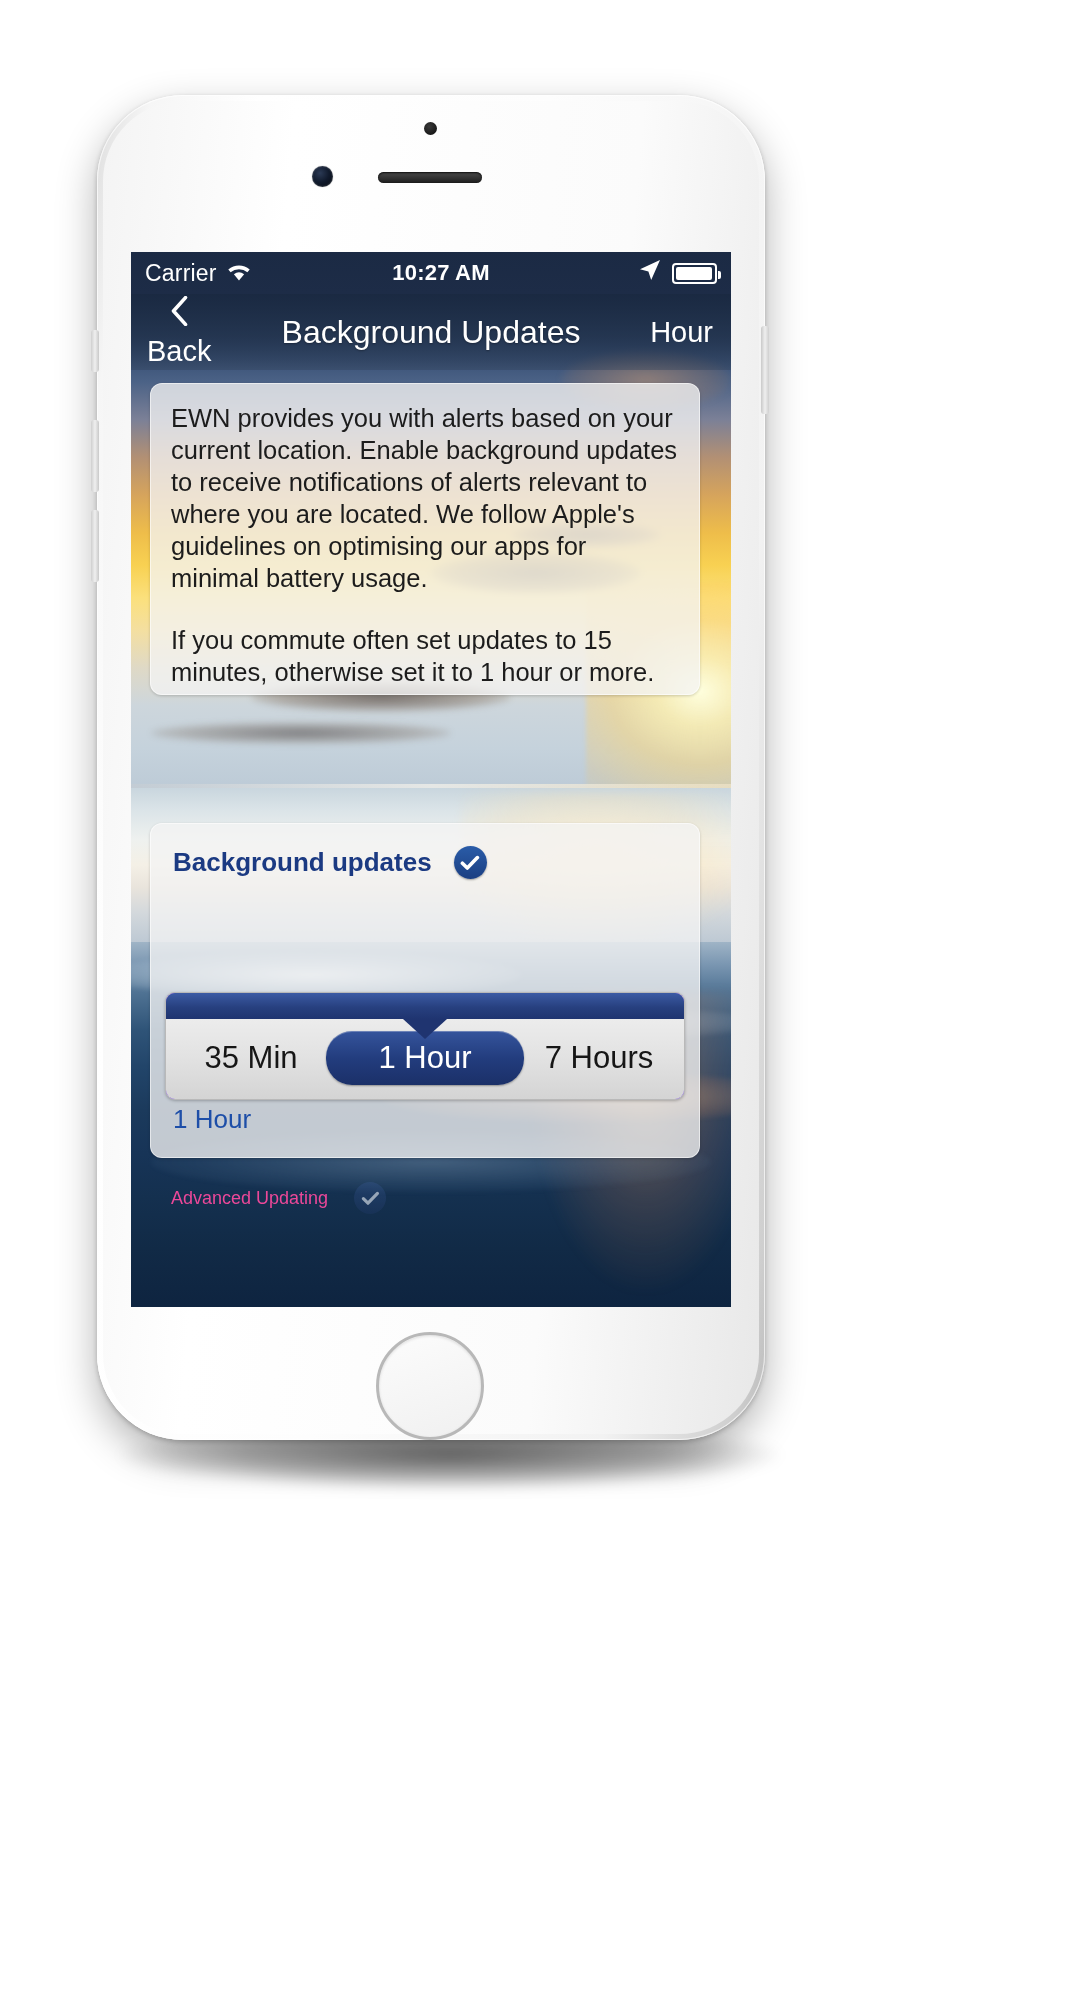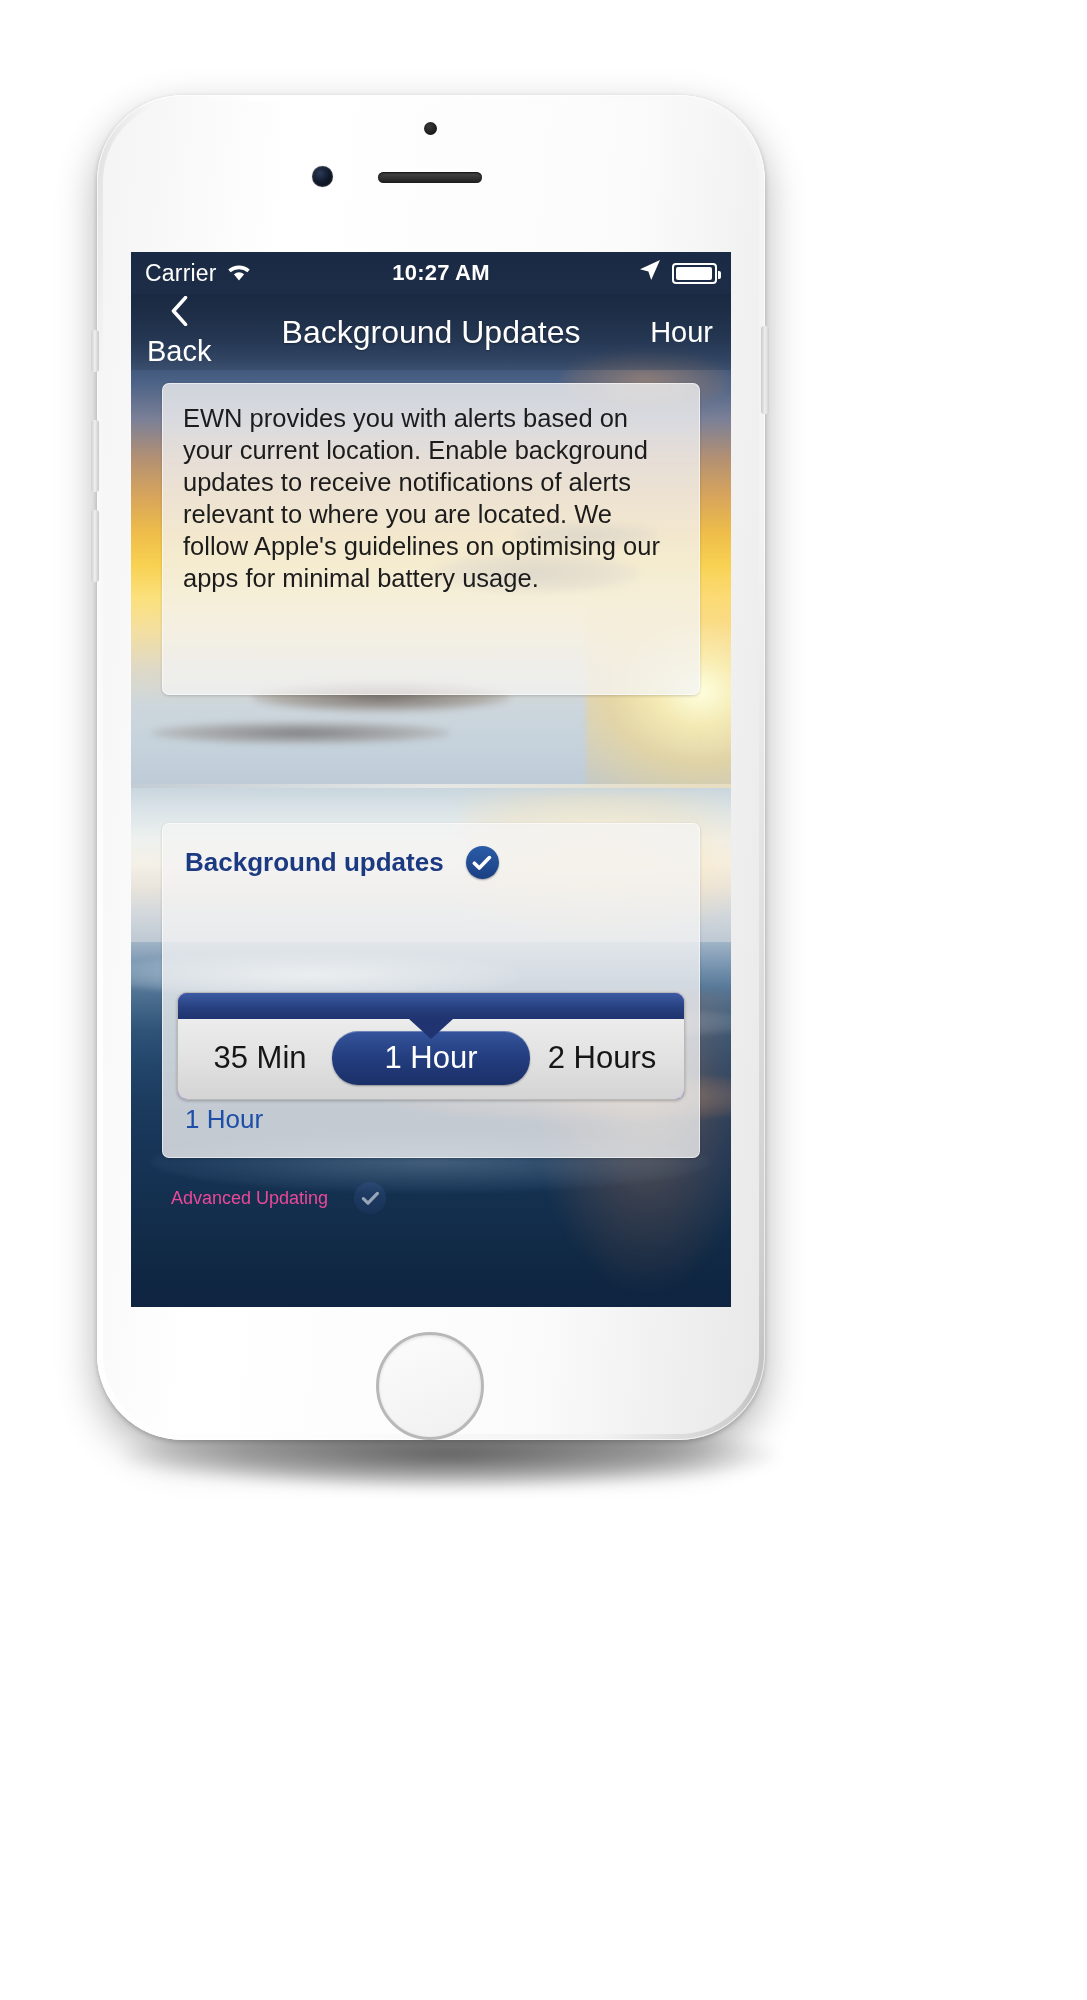--- a/index.html
+++ b/index.html
@@ -219,25 +219,24 @@
   .nav-done {
     margin-left: auto; margin-right: 18px; font-size: 29px; color: #fff; cursor: pointer;
     position: relative; z-index: 2;
   }
 
   
   .content { position: absolute; left: 0; right: 0; top: 118px; bottom: 0; }
 
   .card {
     position: absolute; left: 19px; right: 31px;
-    border-radius: 7px;
+    border-radius: 12px;
     background: rgba(244,244,244,0.78);
     border: 1px solid rgba(255,255,255,0.55);
     box-shadow: 0 1px 3px rgba(0,0,0,0.18);
-    margin-left: 12px;
   }
 
   
   .card-info { top: 13px; height: 312px; padding: 18px 20px 0 20px; }
   .para {
     font-size: 25.5px; line-height: 32px; color: #1c1c1c;
   }
   .para + .para { margin-top: 30px; }
 
   
@@ -388,41 +387,42 @@
         <span>Back</span>
       </div>
       <div class="nav-title">Background Updates</div>
       <div class="nav-done">Hour</div>
     </div>
 
     <div class="content">
 
       <div class="card card-info">
         <p class="para">EWN provides you with alerts based on your current location. Enable background updates to receive notifications of alerts relevant to where you are located. We follow Apple's guidelines on optimising our apps for minimal battery usage.</p>
+        <p class="para">If you commute often set updates to 15 minutes, otherwise set it to 1 hour or more.</p>
       </div>
 
       <div class="card card-settings">
 
         <div class="row-bg-updates">
           <span class="lbl">Background updates</span>
           <span class="check-circle">
             <svg width="20" height="16" viewBox="0 0 20 16">
               <path d="M2.4 8.2 L7.3 13 L17.4 2.6" fill="none" stroke="#fff" stroke-width="3.6" stroke-linecap="round" stroke-linejoin="round"></path>
             </svg>
           </span>
         </div>
 
         <div class="seg-wrap">
           <div class="seg-header">
             <div class="seg-notch"></div>
           </div>
           <div class="seg-body">
             <div class="seg">35 Min</div>
             <div class="seg selected">1 Hour</div>
-            <div class="seg">2 Hours</div>
+            <div class="seg">7 Hours</div>
           </div>
         </div>
 
         <div class="freq-row">
           <span class="freq-val">1 Hour</span>
         </div>
 
       </div>
 
       <div class="adv-row">

